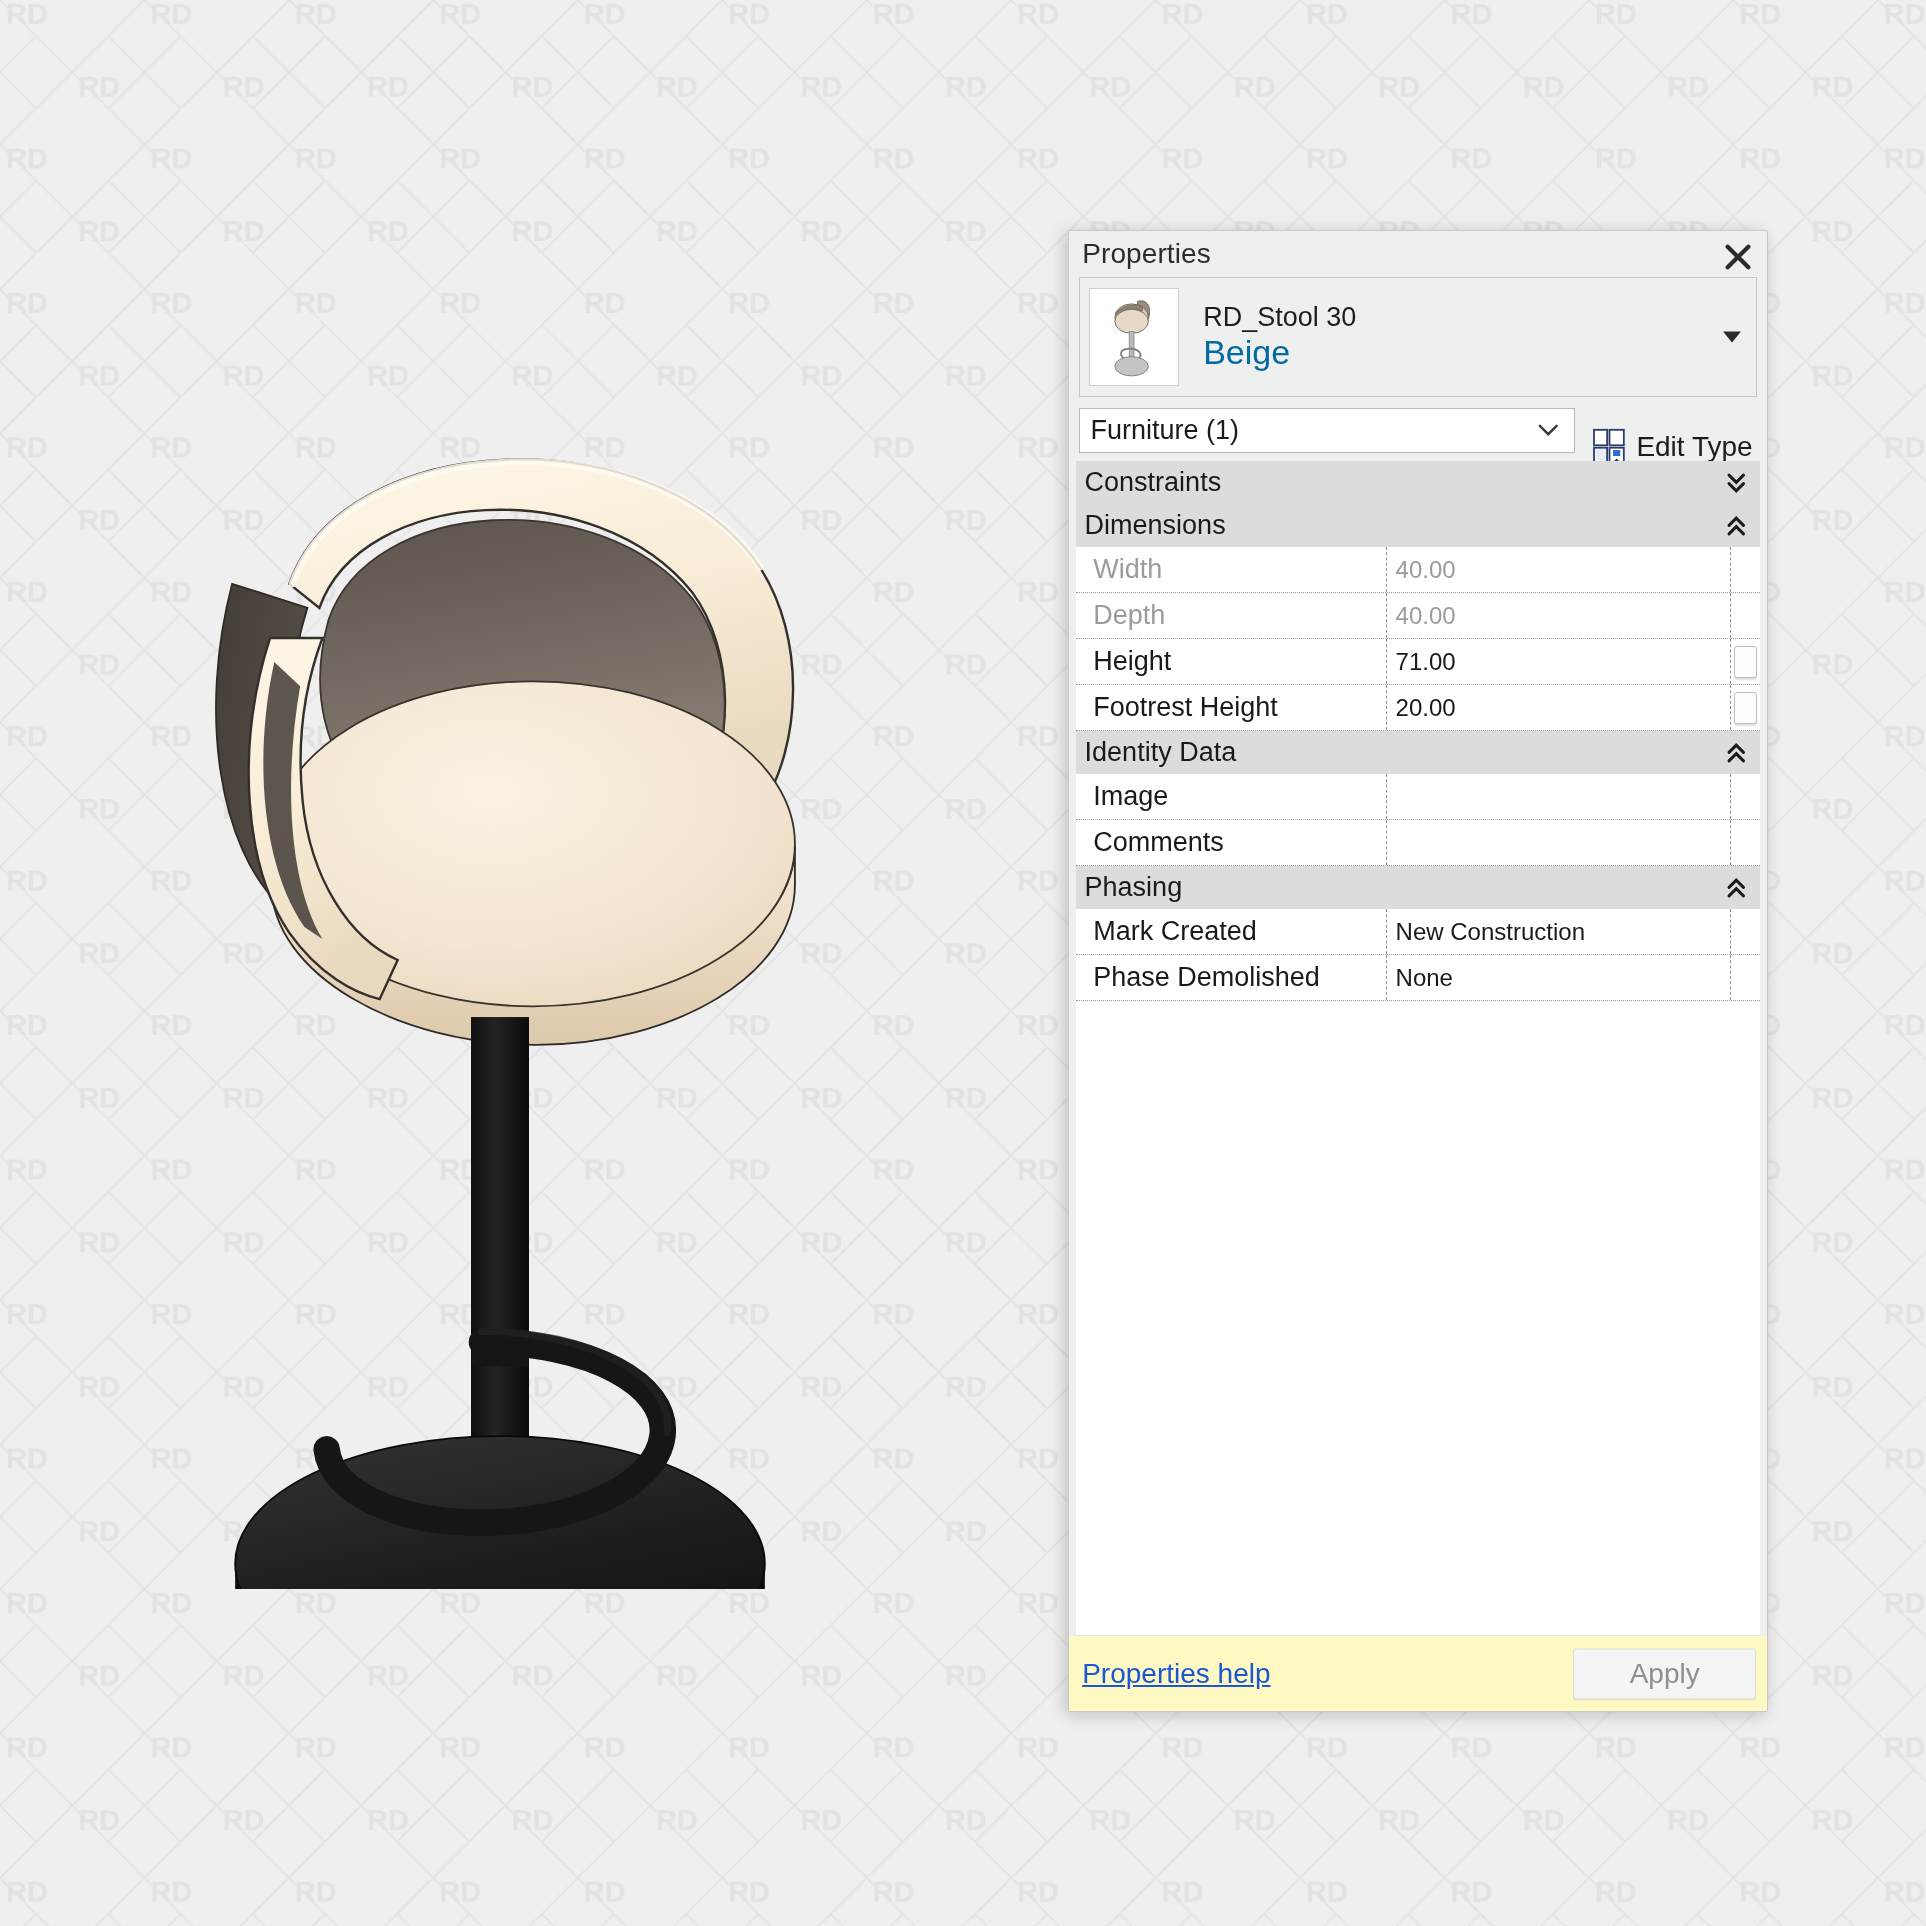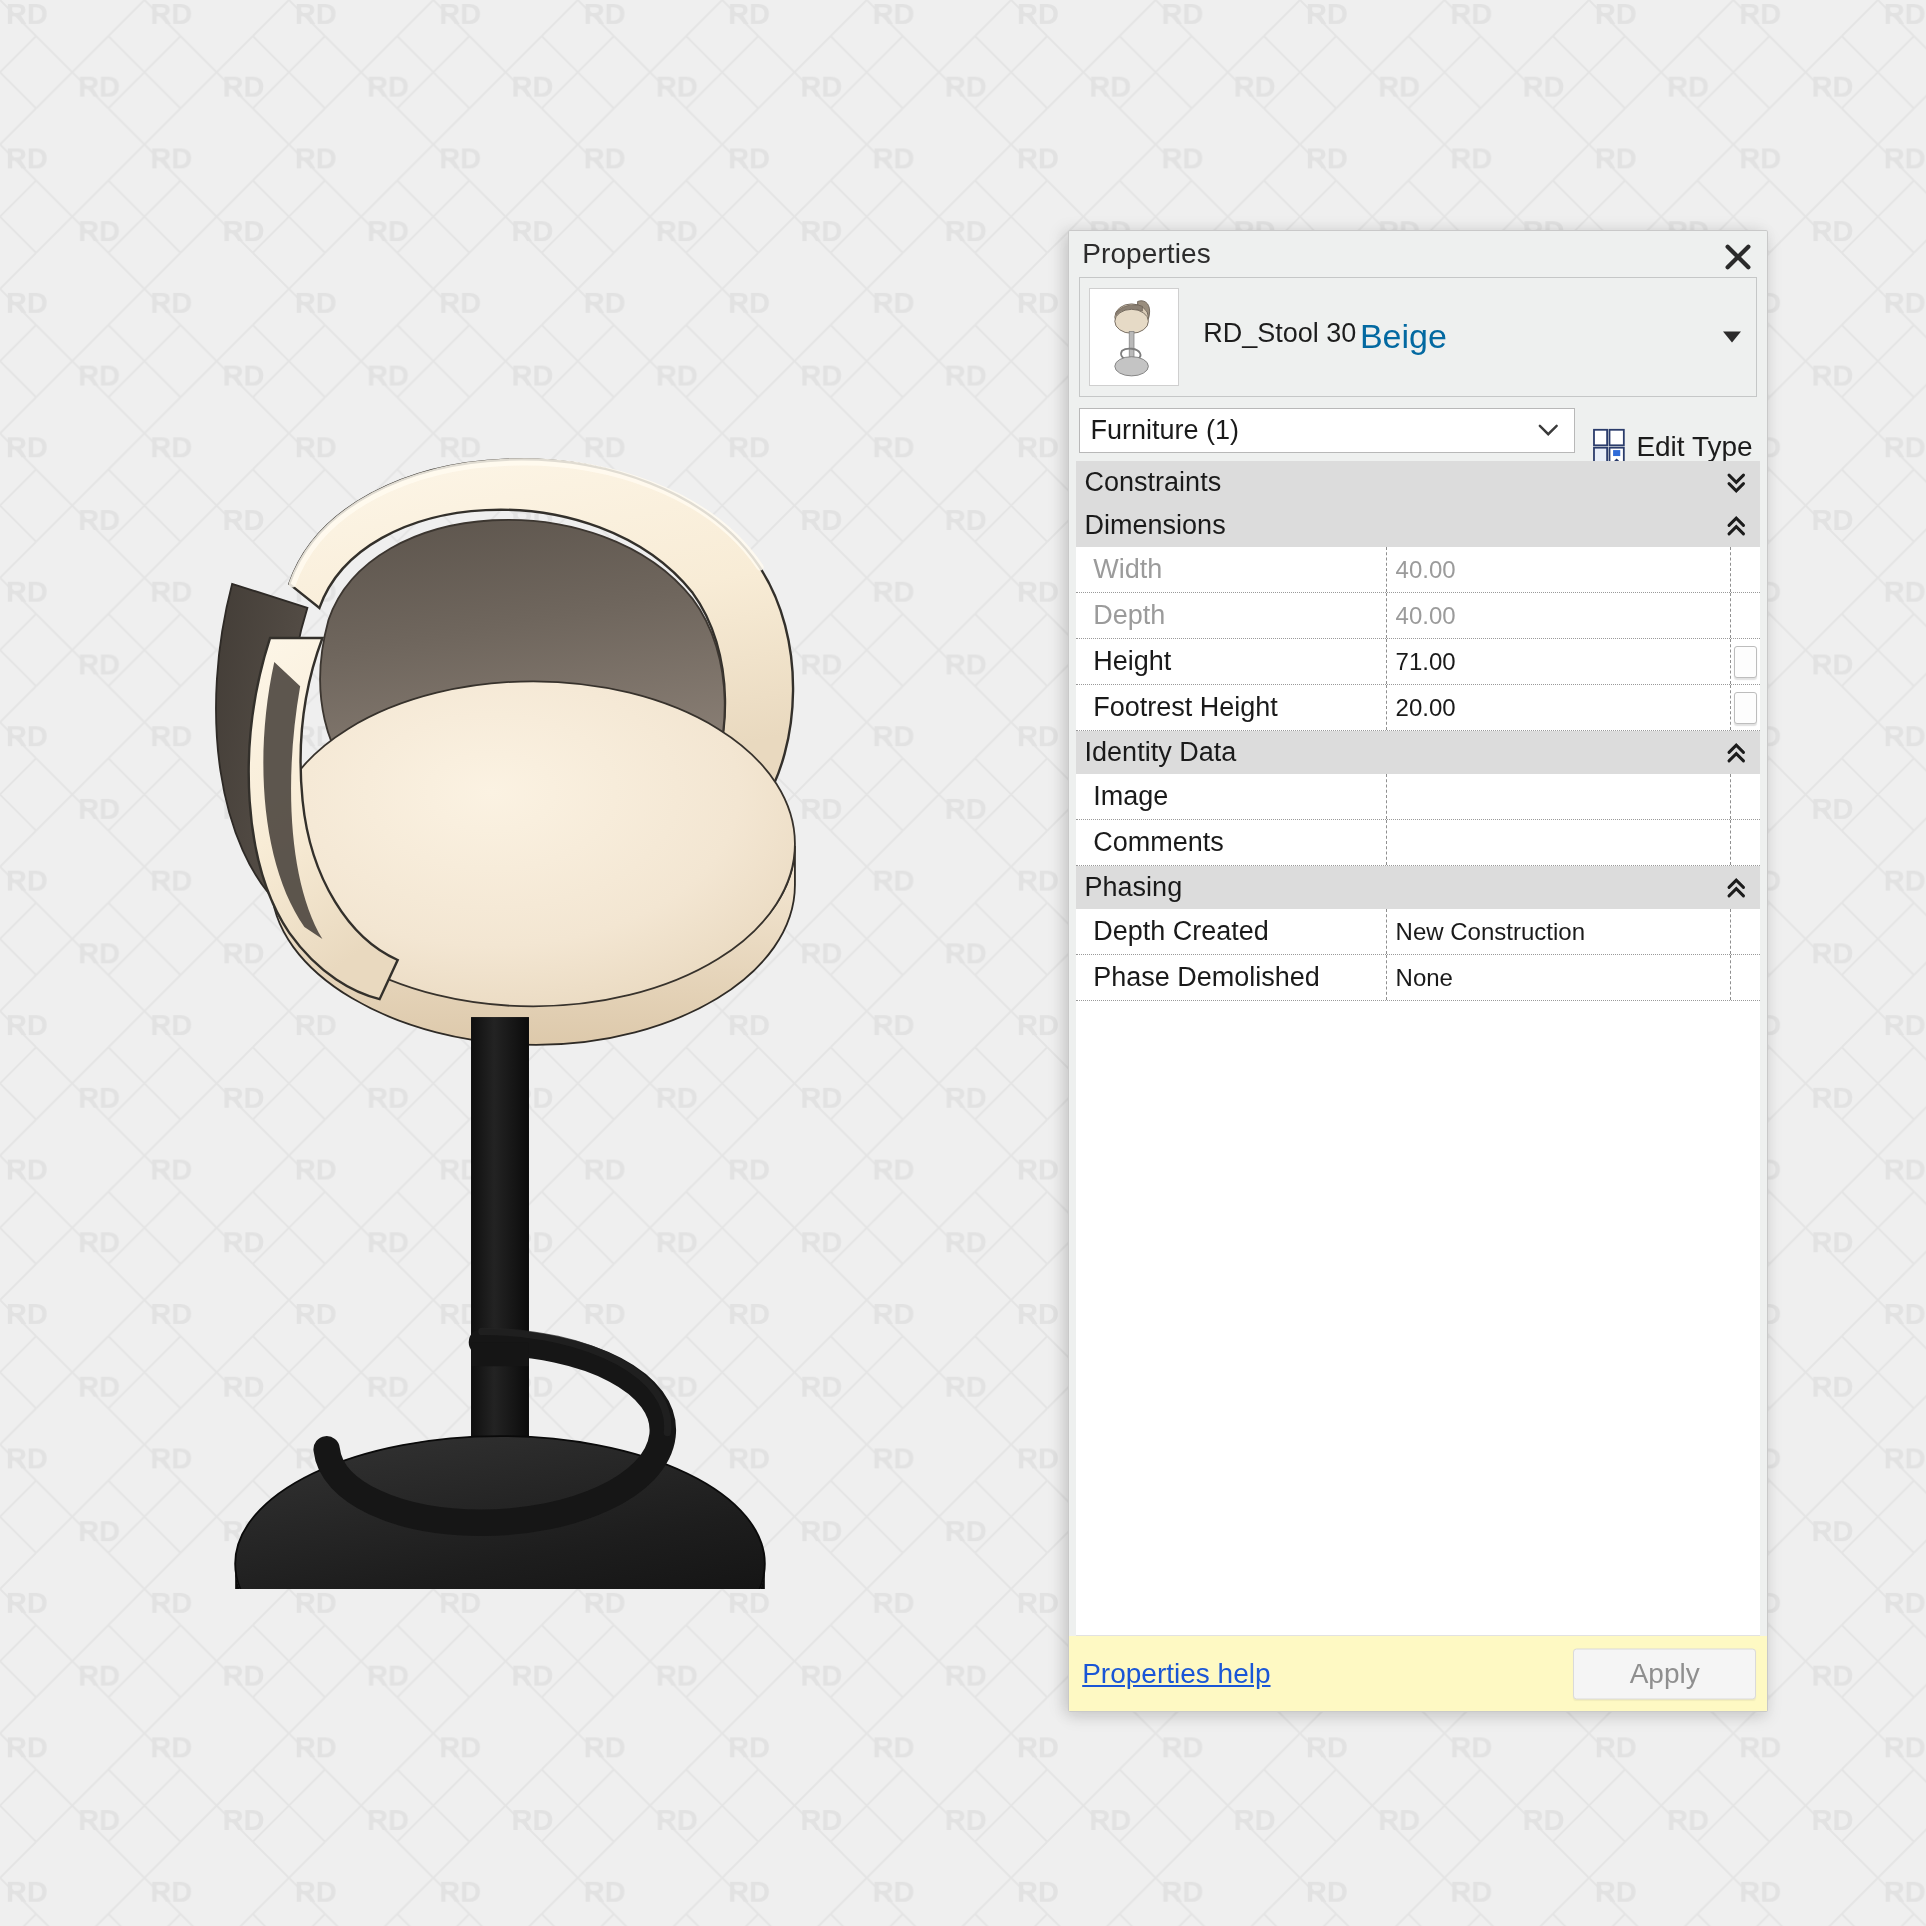--- a/index.html
+++ b/index.html
@@ -48,21 +48,21 @@
   .type-selector{
     margin:1.2px 9.6px 0 9.6px;height:118px;
     background:transparent;border:0.6px solid #c5c7c7;
     display:flex;align-items:center;position:relative;
   }
   .type-thumb{
     width:88px;height:96px;margin-left:9.6px;background:#ffffff;
     border:0.6px solid #cfcfcf;display:flex;align-items:center;justify-content:center;
     overflow:hidden;flex:0 0 88px;
   }
-  .type-labels{margin-left:24px;display:flex;flex-direction:row;justify-content:flex-start;gap:3.6px;}
+  .type-labels{margin-left:24px;display:flex;flex-direction:column;justify-content:flex-start;gap:3.6px;}
   .type-family{font-size:27px;color:#1d1d1d;line-height:1.05;}
   .type-name{font-size:34px;color:#0369a1;line-height:1.05;}
   .type-caret{
     position:absolute;right:15.6px;top:50%;transform:translateY(-50%);
     width:0;height:0;border-left:9.6px solid transparent;border-right:9.6px solid transparent;
     border-top:11.4px solid #2b2b2b;cursor:pointer;
   }
 
   
   .category-row{
@@ -365,21 +365,21 @@
           <div class="pbtn-inner hidden"></div>
         </div>
       </div>
       <div class="section-header">
         <span class="sec-label">Phasing</span>
         <svg class="sec-chevrons" width="20.5" height="26.5" viewBox="0 0 34 44">
           <path fill="none" stroke="#1c1c1c" stroke-width="5" stroke-linecap="round" d="M 5 21 L 17 9 L 29 21 M 5 35 L 17 23 L 29 35"></path>
         </svg>
       </div>
       <div class="prop-row">
-        <div class="pname">Depth Created</div>
+        <div class="pname">Mark Created</div>
         <div class="pval">New Construction</div>
         <div class="pbtn">
           <div class="pbtn-inner hidden"></div>
         </div>
       </div>
       <div class="prop-row">
         <div class="pname">Phase Demolished</div>
         <div class="pval">None</div>
         <div class="pbtn">
           <div class="pbtn-inner hidden"></div>

